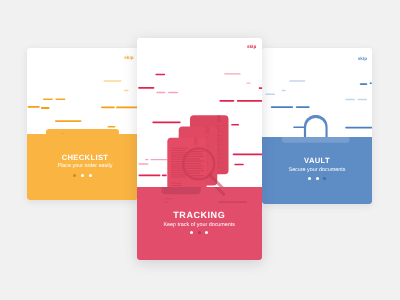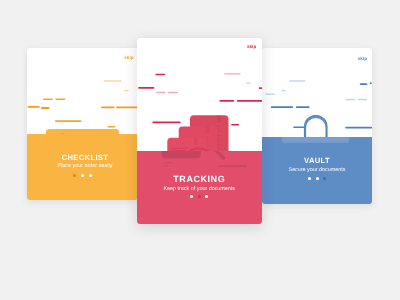--- a/index.html
+++ b/index.html
@@ -1,20 +1,20 @@
 <!DOCTYPE html>
 <html><head>
 <meta charset="utf-8">
 <style>
   html,body{margin:0;padding:0;}
   body{width:400px;height:300px;background:#f1f1f1;font-family:"Liberation Sans",sans-serif;overflow:hidden;-webkit-font-smoothing:antialiased;text-rendering:geometricPrecision;}
   .stage{position:relative;width:400px;height:300px;background:#f1f1f1;}
   .card{position:absolute;background:#fff;border-radius:3px;overflow:hidden;}
   .c1{left:26.5px;top:48px;width:111px;height:152px;box-shadow:0 2px 7px rgba(90,90,110,.13);z-index:2;}
-  .c2{left:136.5px;top:37.5px;width:125.5px;height:186px;box-shadow:0 3px 13px rgba(80,80,100,.20);z-index:5;}
+  .c2{left:136.5px;top:37.5px;width:125.5px;height:222px;box-shadow:0 3px 13px rgba(80,80,100,.20);z-index:5;}
   .c3{left:262px;top:48px;width:110px;height:156px;box-shadow:0 2px 7px rgba(90,90,110,.13);z-index:2;}
   .footer{position:absolute;left:0;right:0;bottom:0;z-index:4;}
   .f1{height:66.5px;background:#fab441;}
   .f2{height:72.5px;background:#e24d6b;}
   .f3{height:67px;background:#5e8cc5;}
   .title{color:#fff;text-align:center;font-weight:bold;}
   .sub,.title{position:relative;}
   .sub{color:#fff;text-align:center;}
   .skip{position:absolute;font-weight:bold;z-index:6;}
   .dots{position:absolute;left:0;right:0;display:flex;justify-content:center;gap:4.7px;}

